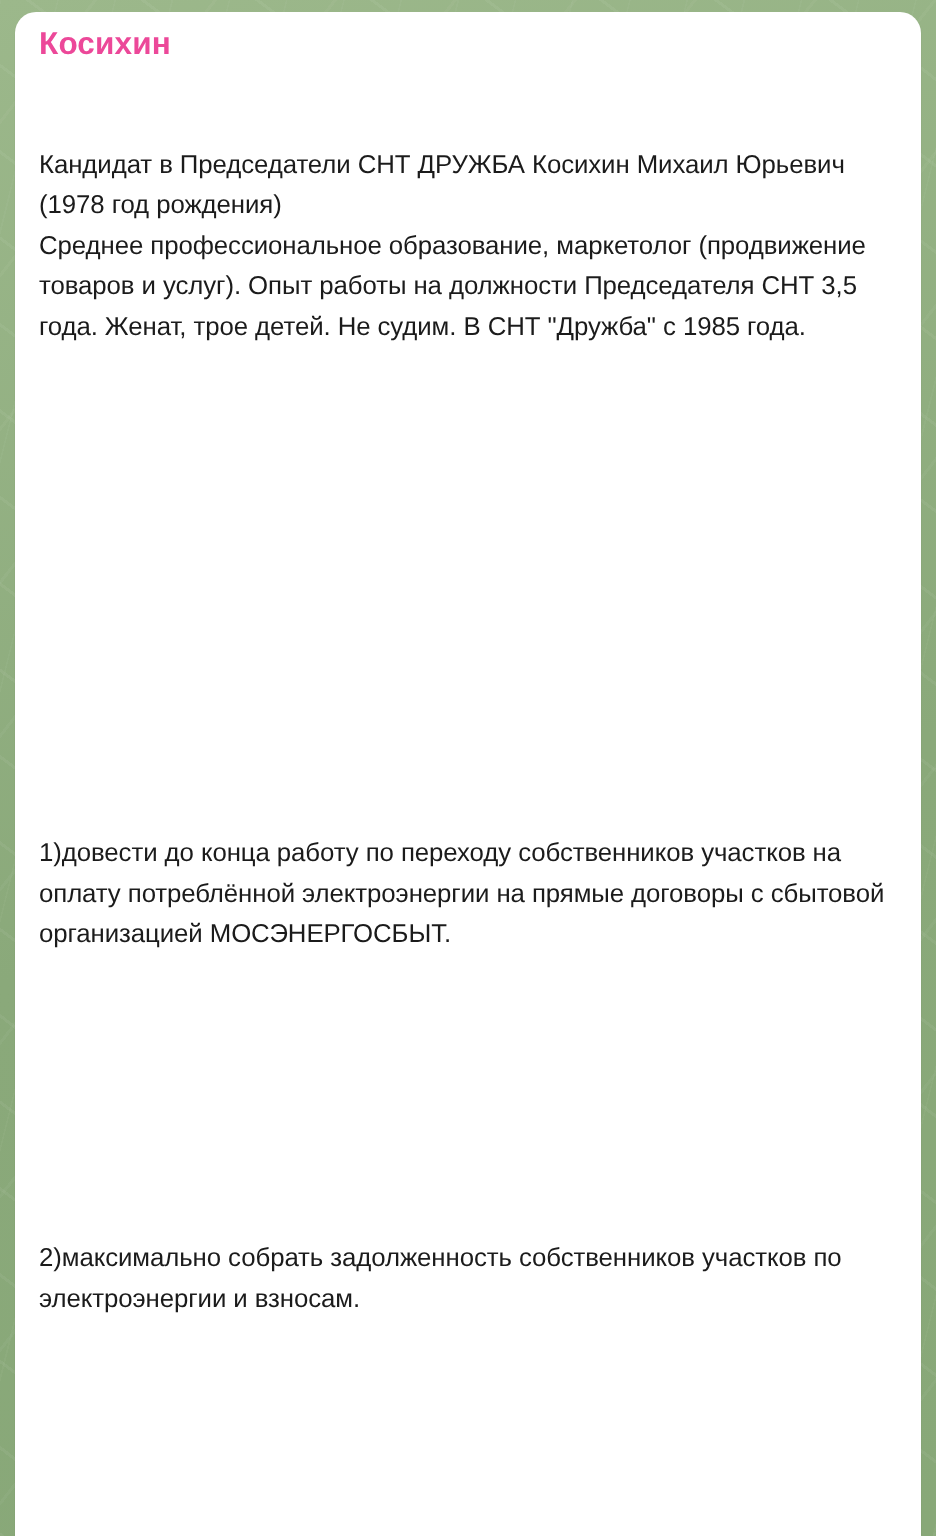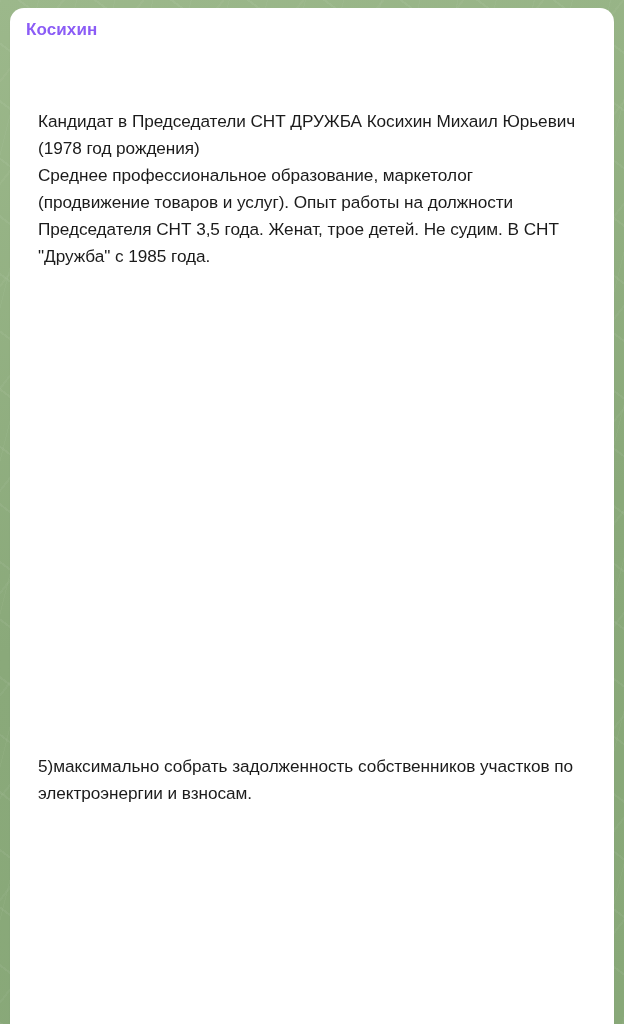--- a/index.html
+++ b/index.html
@@ -51,63 +51,64 @@
     top: 8px;
     width: 604px;
     box-sizing: border-box;
     background: #ffffff;
     border-radius: 14px 14px 14px 14px;
     padding: 11px 16px 14px 16px;
     box-shadow: 0 1px 1px rgba(0,0,0,0.10);
   }
 
   #sender-name {
-    color: #8b5cf6;
-    font-size: 17px;
+    color: #ec4899;
+    font-size: 21px;
     font-weight: bold;
     line-height: 22px;
     margin: 0 0 1px 0;
     letter-spacing: 0.1px;
   }
 
   .msg-text {
     color: #1b1b1b;
     font-size: 17.2px;
     line-height: 27px;
     white-space: pre-wrap;
     word-wrap: break-word;
     margin: 0;
     letter-spacing: -0.05px;
   }
 
-  .para { margin: 12px; }
+  .para { margin: 0; }
   .gap-blank { height: 27px; }
 </style>
 </head>
 <body>
 
 <div id="chat-wallpaper"></div>
 
 <div id="message-bubble">
 
   <div id="sender-name">Косихин</div>
 
   <div class="msg-text">
     <p class="para">Кандидат в Председатели СНТ ДРУЖБА Косихин Михаил Юрьевич (1978 год рождения)
 Среднее профессиональное образование, маркетолог (продвижение товаров и услуг). Опыт работы на должности Председателя СНТ 3,5 года. Женат, трое детей. Не судим. В СНТ "Дружба" с 1985 года.</p>
 
     <div class="gap-blank"></div>
 
 
     <div class="gap-blank"></div>
 
+    <p class="para">1)довести до конца работу по переходу собственников участков на оплату потреблённой электроэнергии на прямые договоры с сбытовой организацией МОСЭНЕРГОСБЫТ.</p>
 
     <div class="gap-blank"></div>
 
-    <p class="para">5)максимально собрать задолженность собственников участков по электроэнергии и взносам.</p>
+    <p class="para">2)максимально собрать задолженность собственников участков по электроэнергии и взносам.</p>
 
     
 
     
 
     
 
     
 
     

